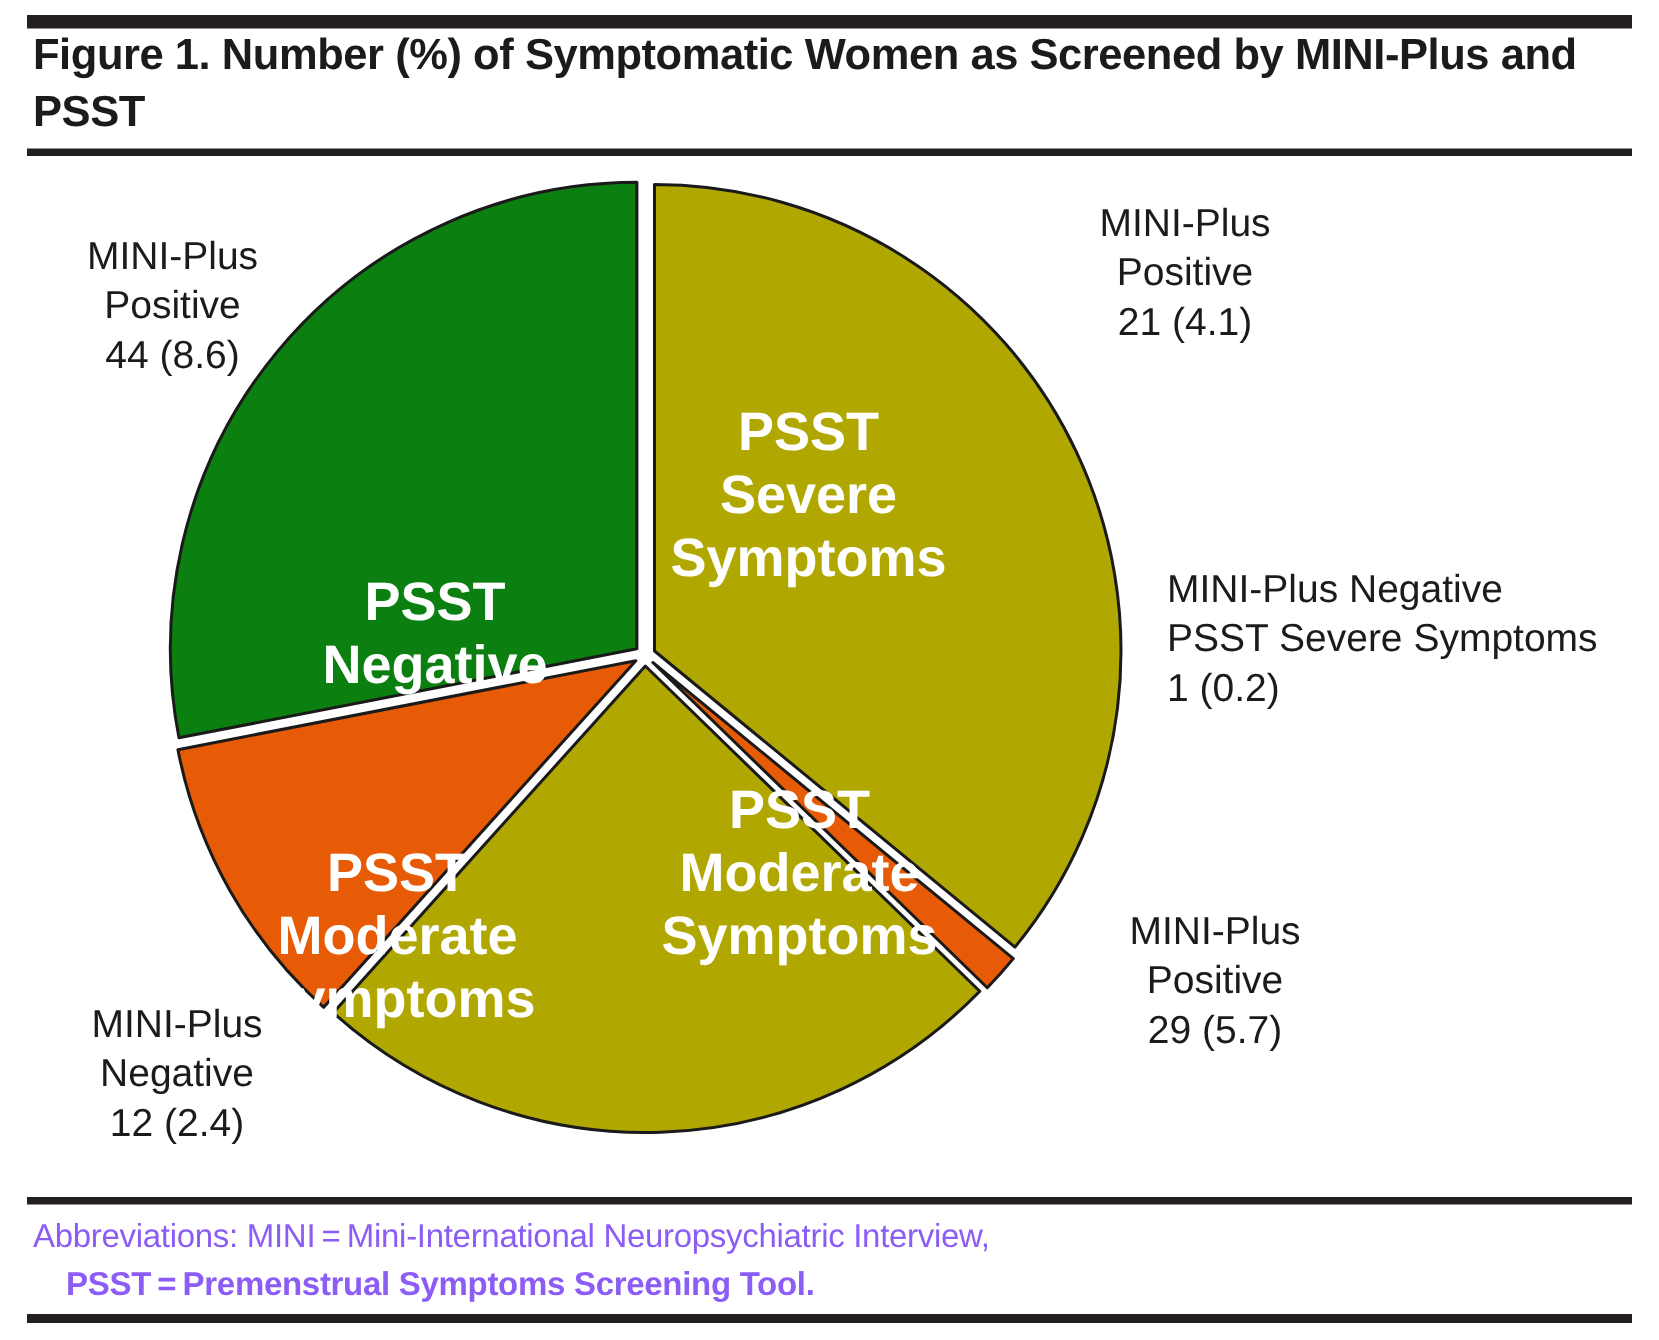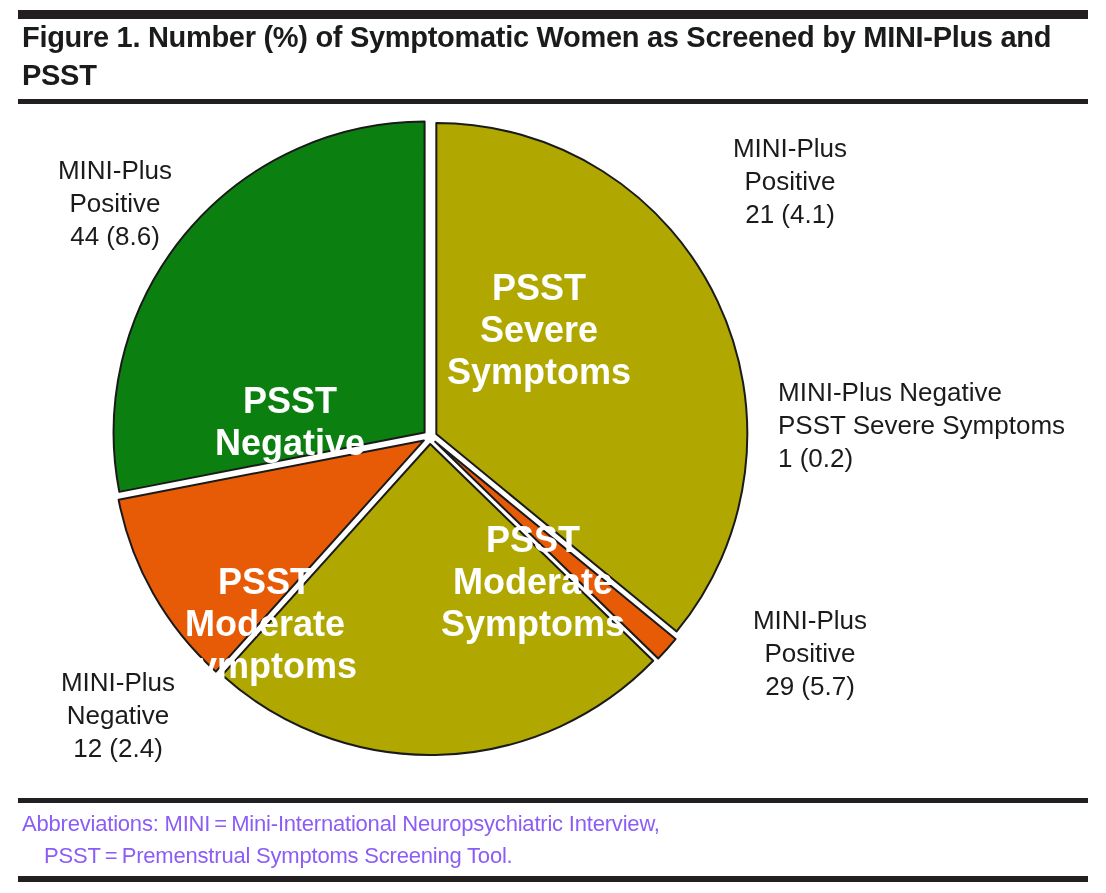--- a/index.html
+++ b/index.html
@@ -37,21 +37,21 @@
 
   
   .footnote{
     position:absolute;
     left:22px; top:808px; width:1060px;
     font-size:22px;
     line-height:1.45;
     color:#8b5cf6;
     letter-spacing:-0.2px;
   }
-  .footnote .ln2{display:block;padding-left:22px;}
+  .footnote .ln2{display:block;padding-left:22px;font-weight:bold;}
 
   
   .chart-area{
     position:absolute;
     left:0; top:104px; width:1106px; height:694px;
   }
   .pie-svg{position:absolute;left:0;top:0;}
 
   
   .slice-label{

